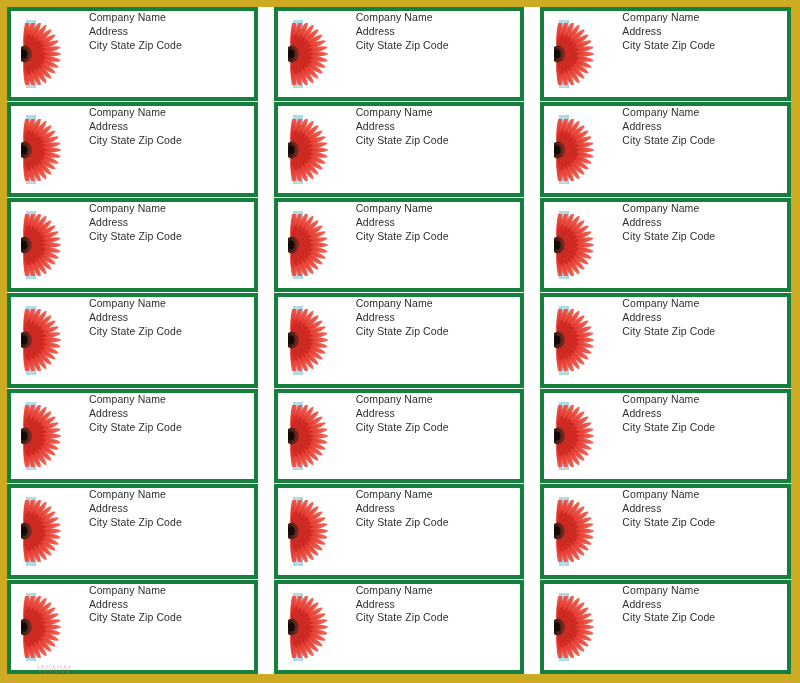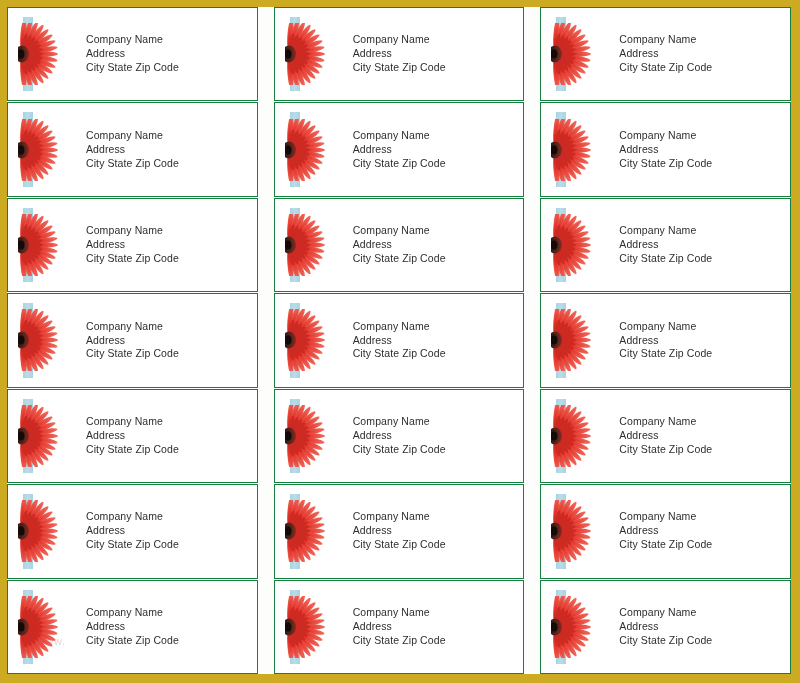--- a/index.html
+++ b/index.html
@@ -39,23 +39,22 @@
     grid-template-columns: repeat(3, 1fr);
     grid-template-rows: repeat(7, 1fr);
     column-gap: 16px;
     row-gap: 1px;
     background: #fdfdfb;
   }
 
   .label-cell {
     position: relative;
     background: #ffffff;
-    border: 1px solid #15803d;
+    border: 4px solid #15803d;
     display: flex;
-    align-items: center;
     overflow: hidden;
   }
 
   
   .label-cell::before,
   .label-cell::after {
     content: "";
     position: absolute;
     pointer-events: none;
     border-style: dotted;
@@ -111,22 +110,22 @@
     color: #2e2e2e;
     font-size: 10.5px;
     letter-spacing: 0.1px;
     white-space: nowrap;
   }
 
   
   #watermark {
     position: absolute;
     left: 30px;
-    top: 628px;
-    font-size: 11px;
+    top: 652px;
+    font-size: 15px;
     letter-spacing: 0.6px;
     color: rgba(214, 96, 96, 0.30);
     white-space: nowrap;
     pointer-events: none;
     user-select: none;
   }
 </style>
 </head>
 <body>
 

